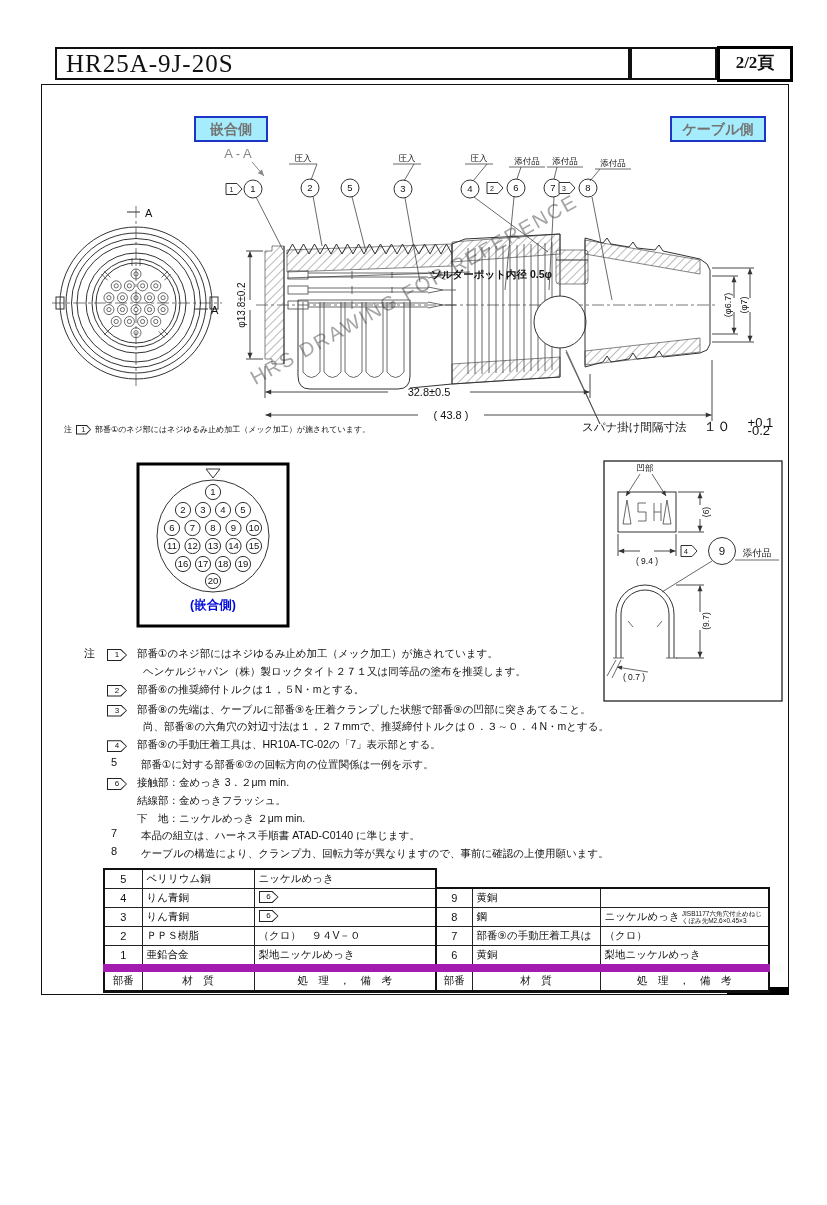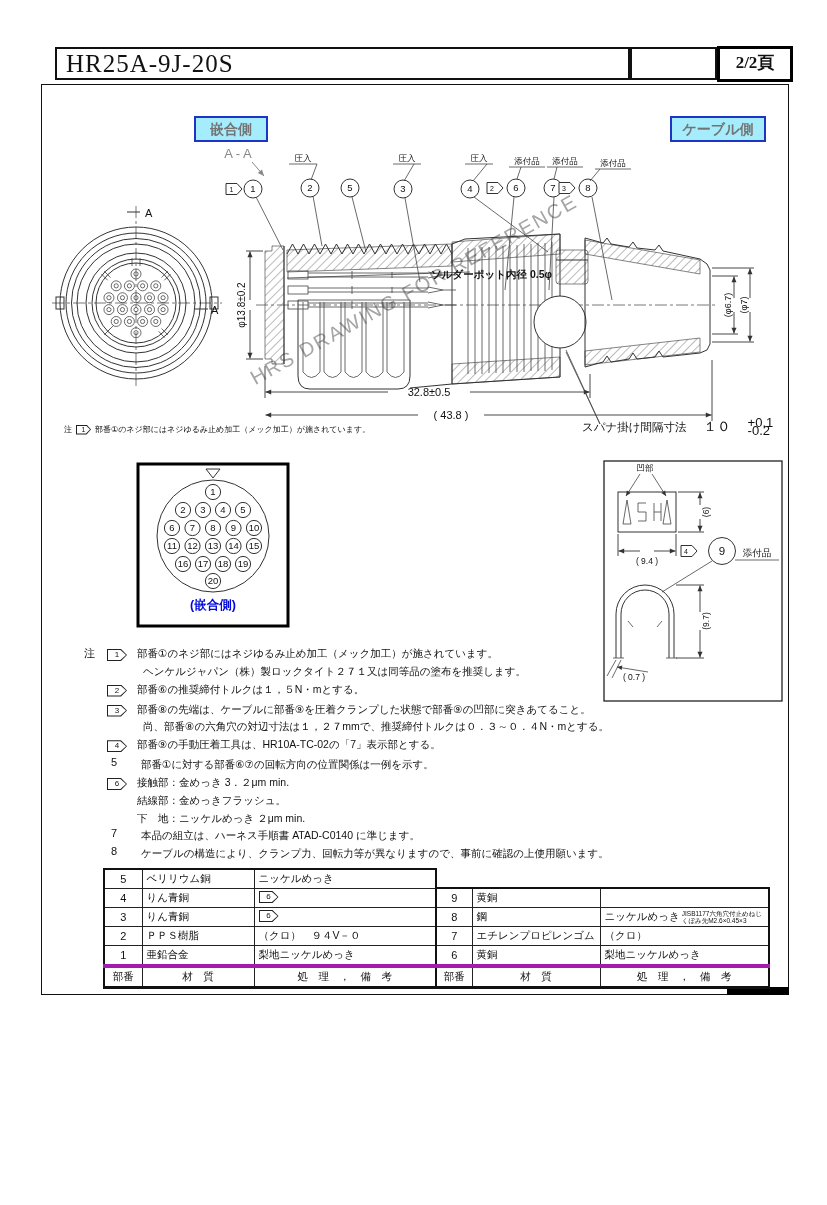--- a/index.html
+++ b/index.html
@@ -45,21 +45,21 @@
   .nmark{width:30px;padding-top:2px;}
   .nmark.plain{font-size:11px;padding-top:0;padding-left:4px;}
   .nlines{font-size:10.5px;line-height:17.8px;}
   .nlines .cont{padding-left:6px;}
   
   table.parts{border-collapse:collapse;table-layout:fixed;background:#fff;
               border:2px solid #111;border-bottom:3px solid #111;}
   table.parts td{border:1px solid #222;height:18px;font-size:10.5px;padding:0 0 0 4px;
                  overflow:hidden;white-space:nowrap;vertical-align:middle;}
   table.parts td.no{text-align:center;padding:0;font-size:11px;}
-  table.parts tr.hdr td{text-align:center;padding:0;border-top:4px solid #a21caf;}
+  table.parts tr.hdr td{text-align:center;padding:0;border-top:8px solid #a21caf;}
   .jnote{display:inline-block;font-size:6.5px;line-height:7px;vertical-align:middle;margin-left:2px;}
   
   svg .ln{stroke:#333;fill:none;stroke-width:1;}
   svg .thin{stroke:#444;fill:none;stroke-width:.8;}
   svg .dim{stroke:#333;fill:none;stroke-width:.9;}
   svg .hatch{fill:url(#hp);stroke:#333;stroke-width:.6;}
   svg .cl{stroke:#555;stroke-width:.8;stroke-dasharray:12 3 3 3;fill:none;}
   svg .grey{stroke:#888;fill:none;stroke-width:1;}
   svg text{fill:#111;stroke:none;font-family:"Liberation Sans","DejaVu Sans",sans-serif;}
   svg text.gr{fill:#888;}
@@ -587,21 +587,21 @@
           <td>黄銅</td>
           <td></td>
         </tr>
     <tr>
           <td class="no">8</td>
           <td>鋼</td>
       <td><span>ニッケルめっき</span><span class="jnote"><span>JISB1177六角穴付止めねじ</span><br><span>くぼみ先M2.6×0.45×3</span></span></td>
         </tr>
     <tr>
           <td class="no">7</td>
-          <td>エチレンプロピレンゴム</td>
+          <td>部番⑨の手動圧着工具は</td>
           <td>（クロ）</td>
         </tr>
     <tr>
           <td class="no">6</td>
           <td>黄銅</td>
           <td>梨地ニッケルめっき</td>
         </tr>
     <tr class="hdr">
       <td>部番</td>
       <td>材　質</td>

